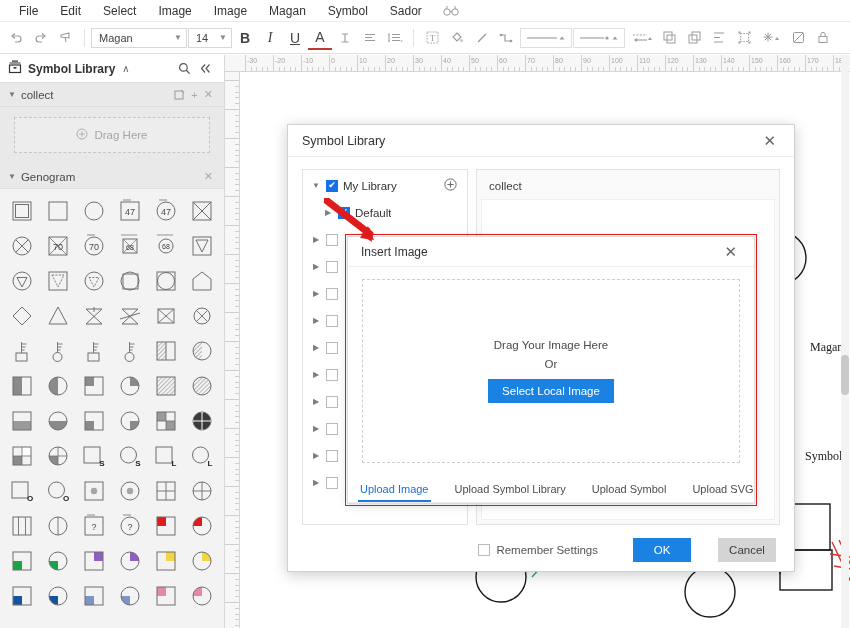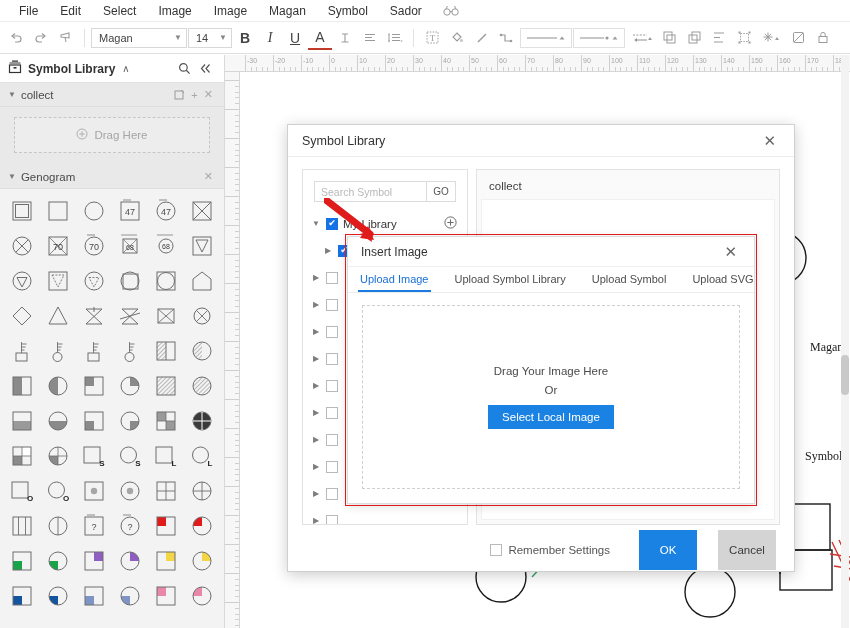--- a/index.html
+++ b/index.html
@@ -329,29 +329,29 @@
     margin: 0 4px 4px 4px;
     border: 1px solid #f0f0f0;
   }
 
   #symdialog-foot {
     height: 42px;
     display: flex;
     align-items: center;
     justify-content: flex-end;
     padding: 0 18px;
-    gap: 21px;
+    gap: 27px;
     flex: 0 0 42px;
   }
   .rs-label {
     display: flex; align-items: center; gap: 6px;
     font-size: 11.5px; color: #555; margin-right: 8px;
   }
   .btn {
-    height: 40px;
+    height: 24px;
     min-width: 58px;
     font-size: 11.5px;
     display: flex; align-items: center; justify-content: center;
     border: none;
     font-family: "Liberation Sans", sans-serif;
   }
   .btn-primary { background: #1a82e2; color: #fff; }
   .btn-secondary { background: #d4d4d4; color: #3a3a3a; }
 
   
@@ -2228,24 +2228,20 @@
 
 <div id="symdialog">
   <div id="symdialog-head">
     <span class="dtitle">Symbol Library</span>
     <span class="spacer"></span>
     <span class="x-close">✕</span>
   </div>
 
   <div id="symdialog-body">
     <div id="tree-pane">
-      <div id="search-row">
-        <input id="search-input" type="text" placeholder="Search Symbol" style="">
-        <div id="go-btn">GO</div>
-      </div>
       <div id="tree-list">
           <div class="tnode">
             <span class="tri">▼</span>
             <span class="cbox checked">✔</span>
             <span class="tlabel">My Library</span>
             <span class="spacer"></span>
             <span class="plus"><svg width="13" height="13" viewBox="0 0 13 13">
                 <circle cx="6.5" cy="6.5" r="5.6" fill="none" stroke="#6a6a6a" stroke-width="1"></circle>
                 <path d="M6.5 3.4v6.2M3.4 6.5h6.2" stroke="#6a6a6a" stroke-width="1"></path>
               </svg></span>
@@ -2338,33 +2334,33 @@
     <div class="btn btn-secondary">Cancel</div>
   </div>
 </div>
 
 <div id="insertdialog">
   <div id="insert-head">
     <span class="ititle">Insert Image</span>
     <span class="spacer"></span>
     <span class="x-close">✕</span>
   </div>
-  <div id="insert-tabs">
-    <div class="itab active">Upload Image</div>
-    <div class="itab">Upload Symbol Library</div>
-    <div class="itab">Upload Symbol</div>
-    <div class="itab">Upload SVG</div>
-  </div>
   <div id="dropzone-wrap">
     <div id="dropzone">
       <div id="dz-text">Drag Your Image Here</div>
       <div id="dz-or">Or</div>
       <div id="dz-btn">Select Local Image</div>
     </div>
   </div>
+  <div id="insert-tabs">
+    <div class="itab active">Upload Image</div>
+    <div class="itab">Upload Symbol Library</div>
+    <div class="itab">Upload Symbol</div>
+    <div class="itab">Upload SVG</div>
+  </div>
 </div>
 
 <div id="red-frame"></div>
 <svg id="red-arrow" viewBox="0 0 70 46">
   <path d="M4 4 L44 34 L36 36 L48 44 L46 30 L40 33 L4 4 Z" fill="#e01b1b"></path>
   <path d="M2 2 L46 36" stroke="#e01b1b" stroke-width="7" stroke-linecap="round"></path>
   <path d="M50 42 L36 40 L44 28 Z" fill="#e01b1b"></path>
 </svg>
 
 </body></html>

